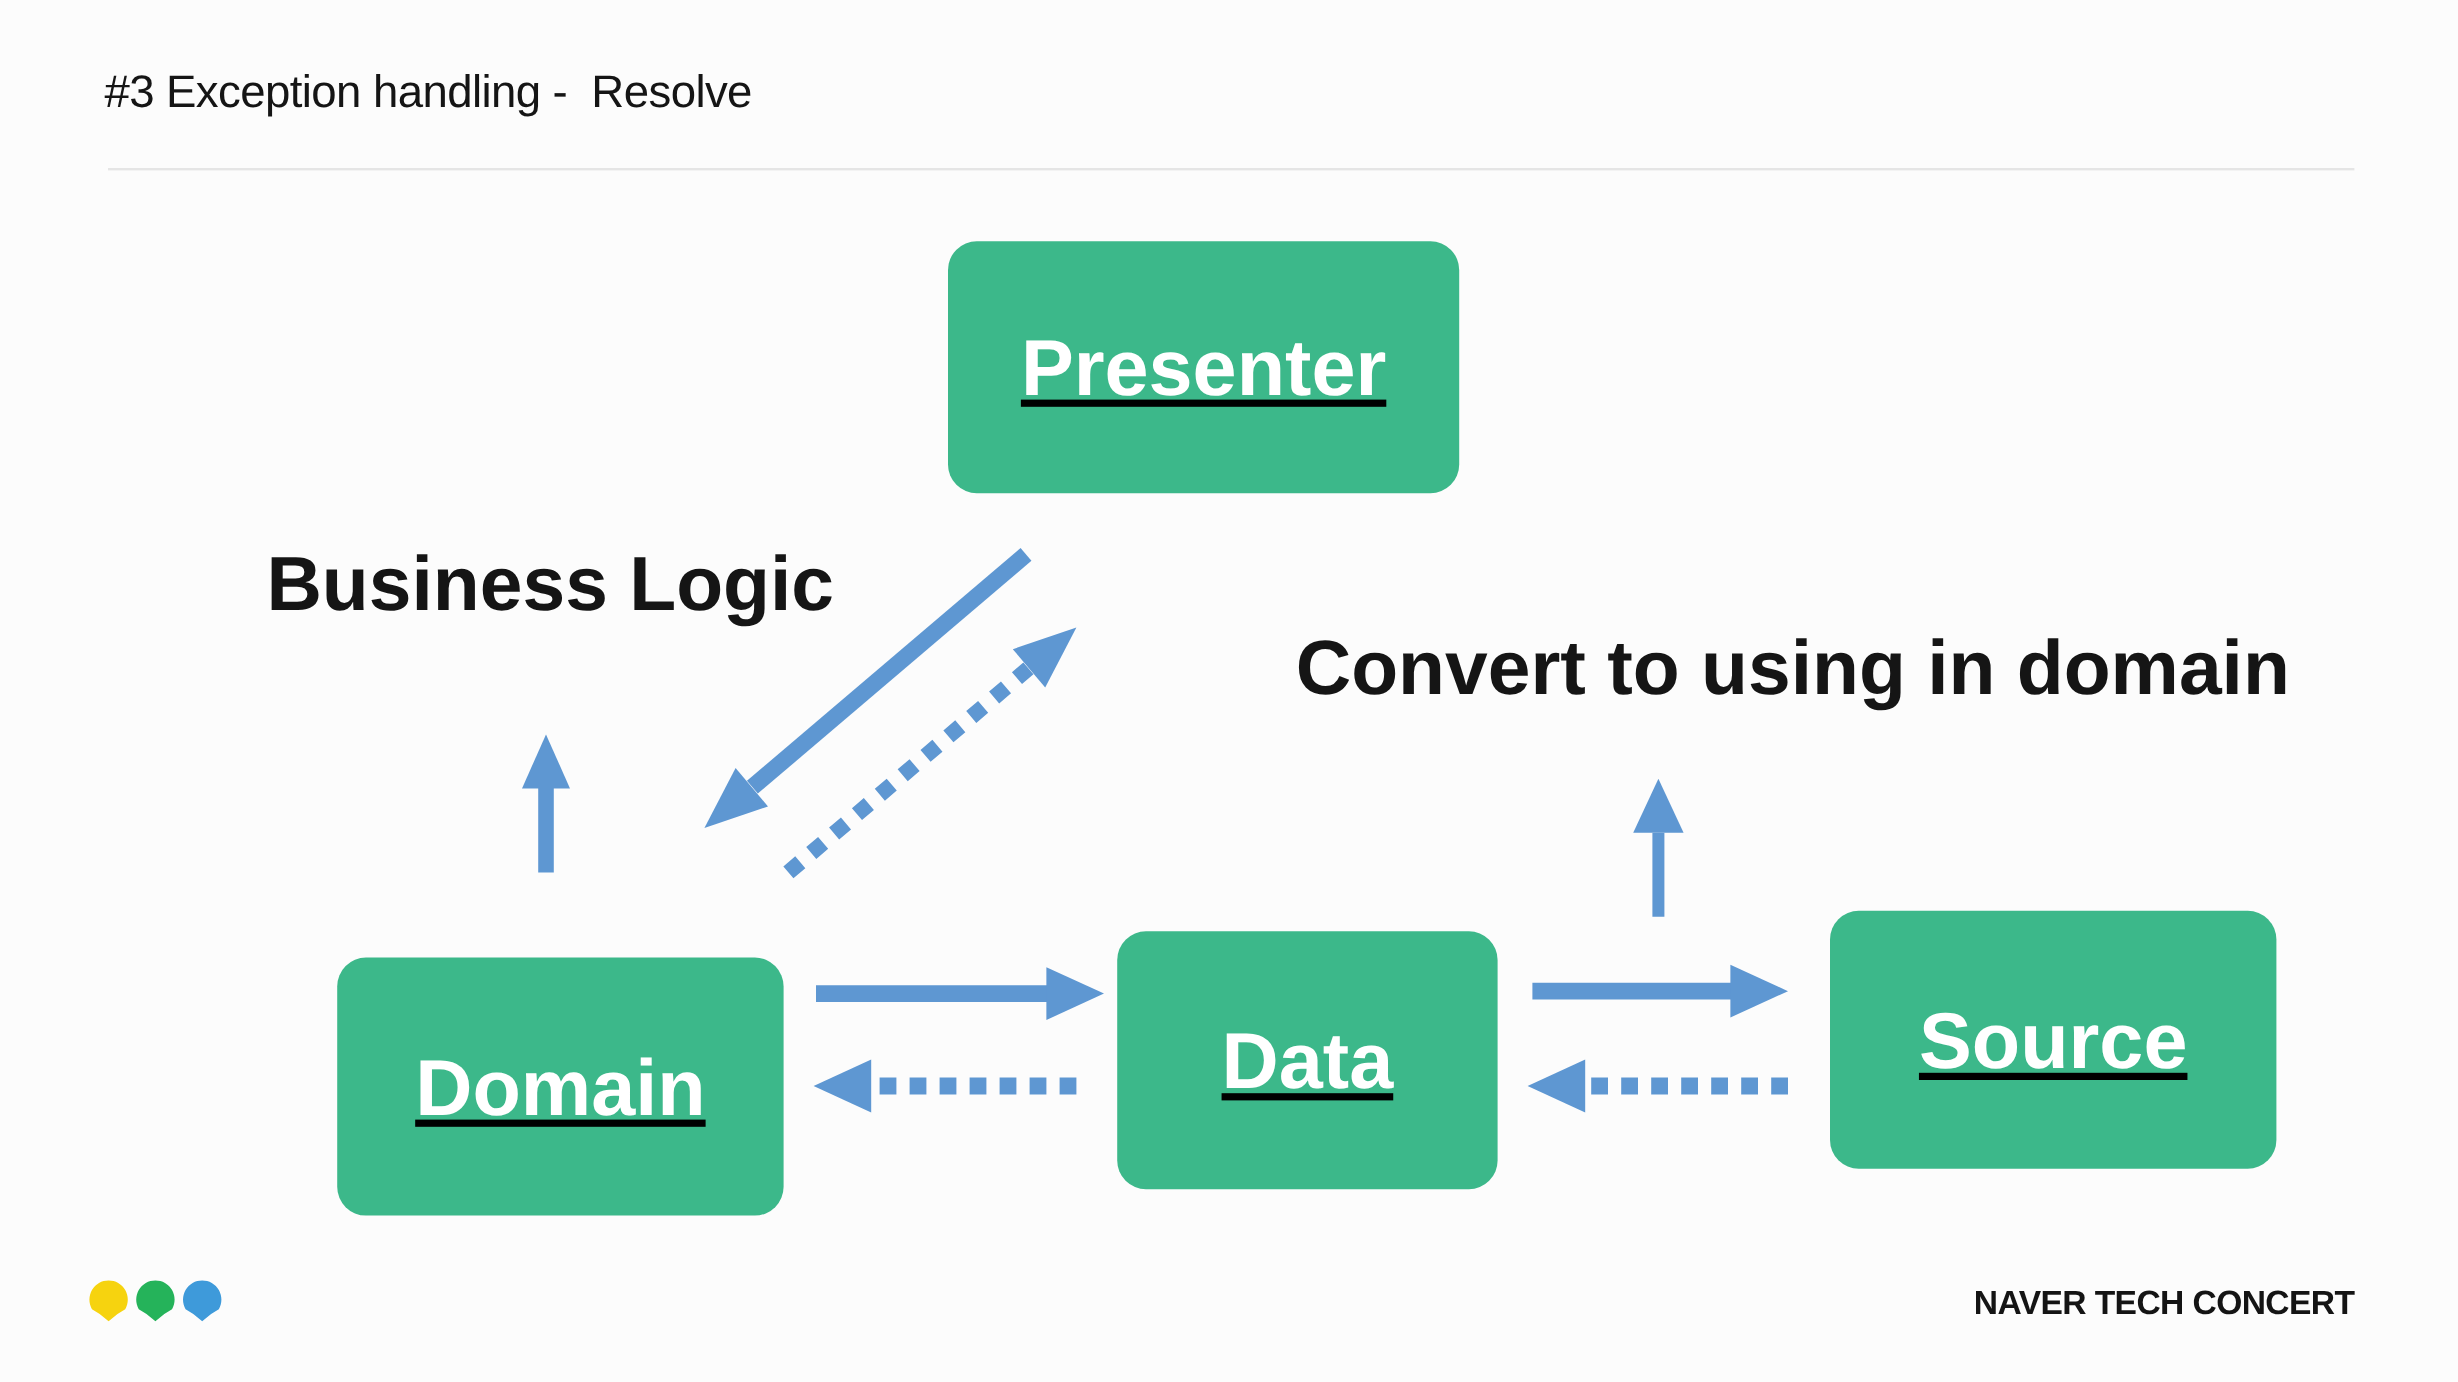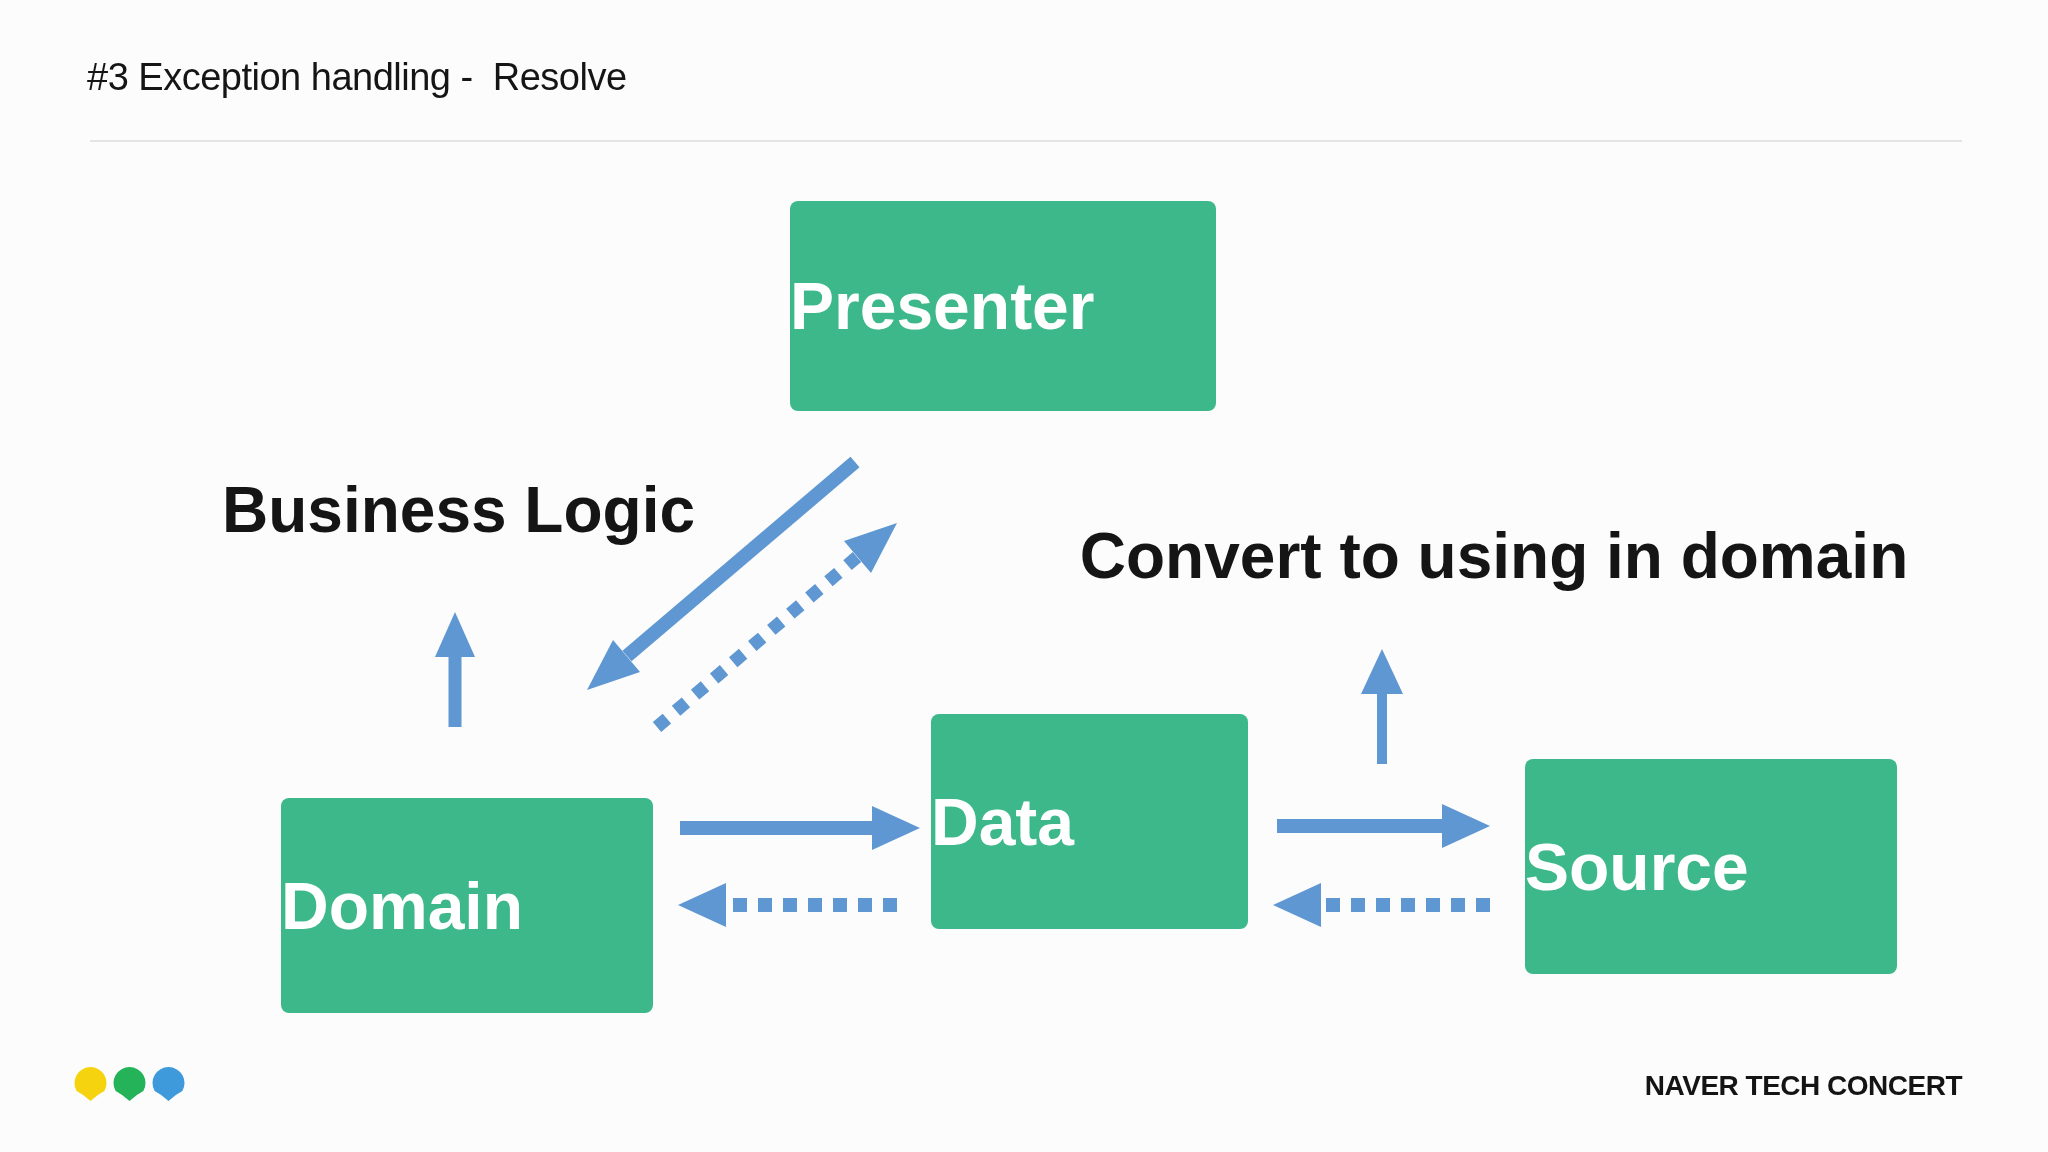--- a/index.html
+++ b/index.html
@@ -43,47 +43,48 @@
     width: 2048px;
     height: 1152px;
   }
   .arrow-layer line { stroke: var(--arrow, #5e97d2); }
   .arrow-layer polygon { fill: var(--arrow, #5e97d2); }
 
   
   .node {
     position: absolute;
     background: var(--node-fill, #3cb88a);
-    border-radius: 8px;
+    border-radius: 24px;
     display: flex;
     align-items: center;
-    justify-content: flex-start;
+    justify-content: center;
+    text-decoration: underline;
   }
   .node-label {
     color: var(--node-text, #ffffff);
     font-size: 66px;
     font-weight: 700;
     line-height: 1;
   }
   .node-presenter { left: 790px; top: 201px; width: 426px; height: 210px; }
   .node-domain    { left: 281px; top: 798px; width: 372px; height: 215px; }
-  .node-data      { left: 931px; top: 714px; width: 317px; height: 215px; }
+  .node-data      { left: 931px; top: 776px; width: 317px; height: 215px; }
   .node-source    { left: 1525px; top: 759px; width: 372px; height: 215px; }
 
   
   .annotation {
     position: absolute;
     color: var(--ink, #151515);
     font-weight: 700;
     font-size: 64px;
     line-height: 1.1;
     text-align: center;
     white-space: nowrap;
   }
-  .annotation-business { left: 186px;  top: 475px; width: 545px; }
+  .annotation-business { left: 186px;  top: 451px; width: 545px; }
   .annotation-convert  { left: 994px;  top: 521px; width: 1000px; }
 
   
   .footer-logo {
     position: absolute;
     left: 73px;
     top: 1066px;
     width: 120px;
     height: 38px;
   }

